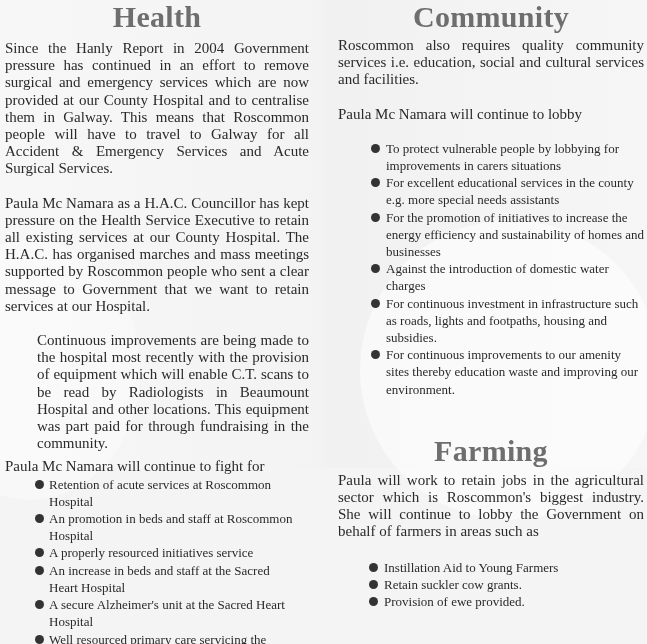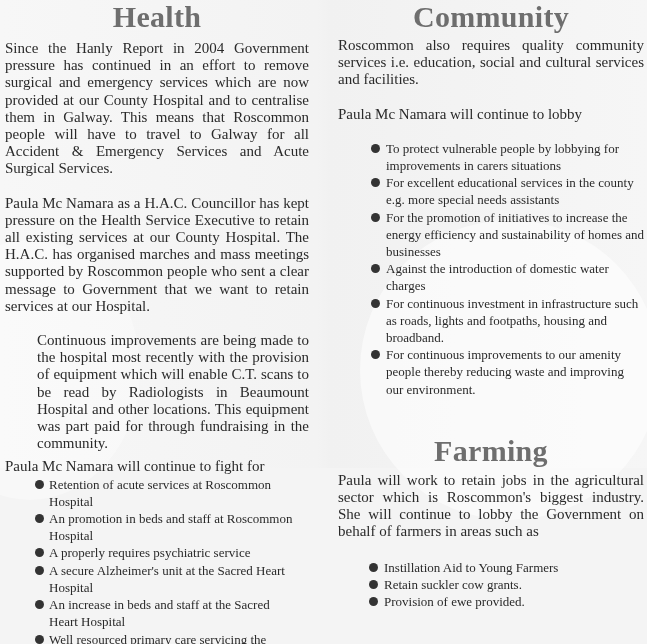--- a/index.html
+++ b/index.html
@@ -97,39 +97,39 @@
 
   <section class="col col-left">
     <h1 class="section-title health-title">Health</h1>
     <p class="just health-p1">Since the Hanly Report in 2004 Government pressure has continued in an effort to remove surgical and emergency services which are now provided at our County Hospital and to centralise them in Galway.  This means that Roscommon people will have to travel to Galway for all Accident &amp; Emergency Services and Acute Surgical Services.</p>
     <p class="just health-p2">Paula Mc Namara as a H.A.C. Councillor has kept pressure on the Health Service Executive to retain all existing services at our County Hospital.  The H.A.C. has organised marches and mass meetings supported by Roscommon people who sent a clear message to Government that we want to retain services at our Hospital.</p>
     <p class="just health-p3">Continuous improvements are being made to the hospital most recently with the provision of equipment which will enable C.T. scans to be read by Radiologists in Beaumount Hospital and other locations.  This equipment was part paid for through fundraising in the community.</p>
     <p class="health-intro">Paula Mc Namara will continue to fight for</p>
     <ul class="bullets health-list">
       <li><span class="dot"></span><span>Retention of acute services at Roscommon Hospital</span></li>
       <li><span class="dot"></span><span>An promotion in beds and staff at Roscommon Hospital</span></li>
-      <li><span class="dot"></span><span>A properly requires psychiatric service</span></li>
+      <li><span class="dot"></span><span>A properly resourced initiatives service</span></li>
+      <li><span class="dot"></span><span>An increase in beds and staff at the Sacred Heart Hospital</span></li>
       <li><span class="dot"></span><span>A secure Alzheimer's unit at the Sacred Heart Hospital</span></li>
-      <li><span class="dot"></span><span>An increase in beds and staff at the Sacred Heart Hospital</span></li>
       <li><span class="dot"></span><span>Well resourced primary care servicing the people in their homes</span></li>
     </ul>
   </section>
 
   <section class="col col-right">
     <div>
       <h1 class="section-title comm-title">Community</h1>
       <p class="just comm-p1">Roscommon also requires quality community services i.e. education, social and cultural services and facilities.</p>
       <p class="comm-intro">Paula Mc Namara will continue to lobby</p>
       <ul class="bullets comm-list">
         <li><span class="dot"></span><span>To protect vulnerable people by lobbying for improvements in carers situations</span></li>
         <li><span class="dot"></span><span>For excellent educational services in the county e.g. more special needs assistants</span></li>
         <li><span class="dot"></span><span>For the promotion of initiatives to increase the energy efficiency and sustainability of homes and businesses</span></li>
         <li><span class="dot"></span><span>Against the introduction of domestic water charges</span></li>
-        <li><span class="dot"></span><span>For continuous investment in infrastructure such as roads, lights and footpaths, housing and broadband.</span></li>
-        <li><span class="dot"></span><span>For continuous improvements to our amenity people thereby reducing waste and improving our environment.</span></li>
+        <li><span class="dot"></span><span>For continuous investment in infrastructure such as roads, lights and footpaths, housing and subsidies.</span></li>
+        <li><span class="dot"></span><span>For continuous improvements to our amenity sites thereby education waste and improving our environment.</span></li>
       </ul>
     </div>
 
     <div>
       <h1 class="section-title farm-title">Farming</h1>
       <p class="just farm-p1">Paula will work to retain jobs in the agricultural sector which is Roscommon's biggest industry. She will continue to lobby the Government on behalf of farmers in areas such as</p>
       <ul class="bullets farm-list">
         <li><span class="dot"></span><span>Instillation Aid to Young Farmers</span></li>
         <li><span class="dot"></span><span>Retain suckler cow grants.</span></li>
         <li><span class="dot"></span><span>Provision of ewe provided.</span></li>

